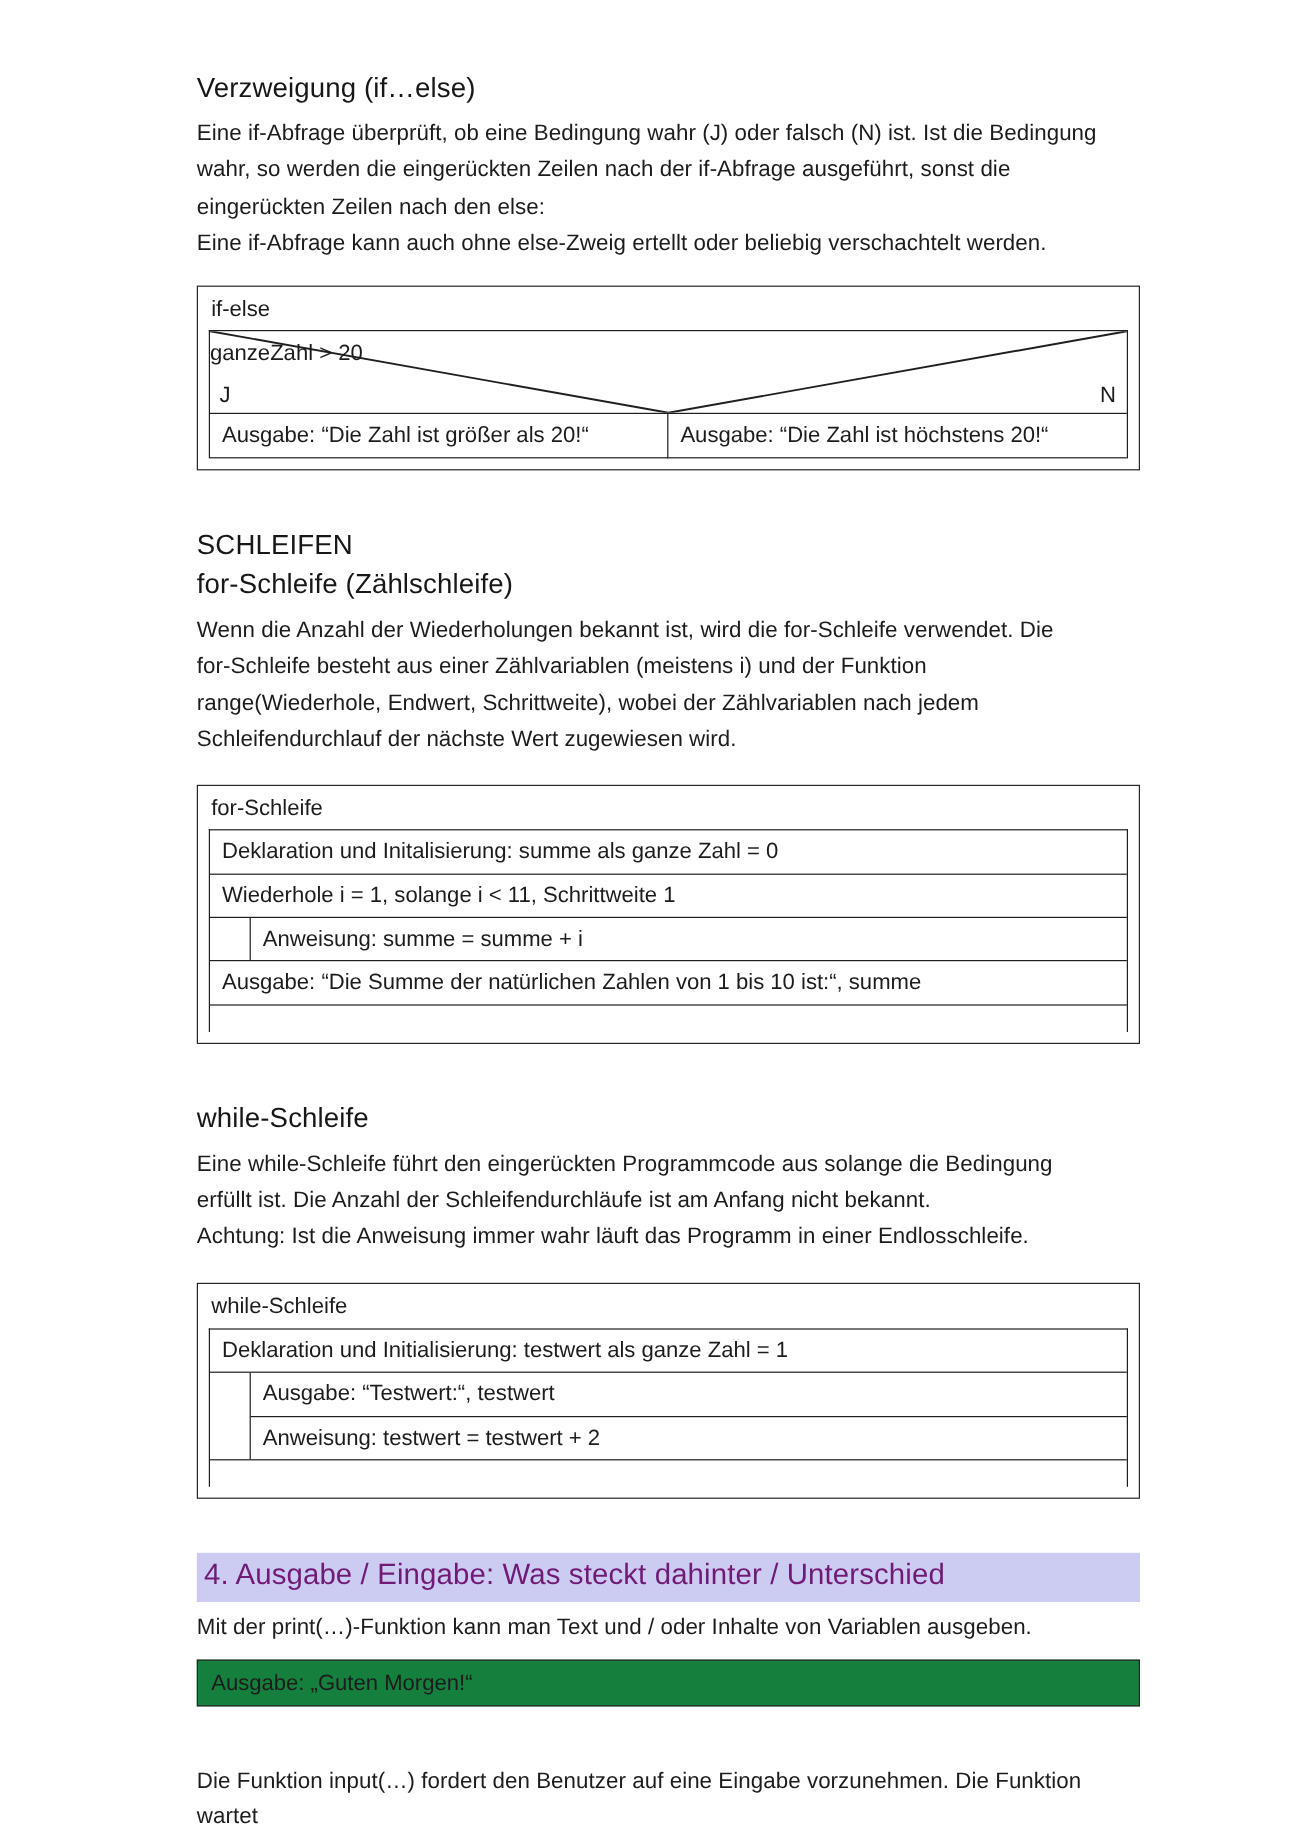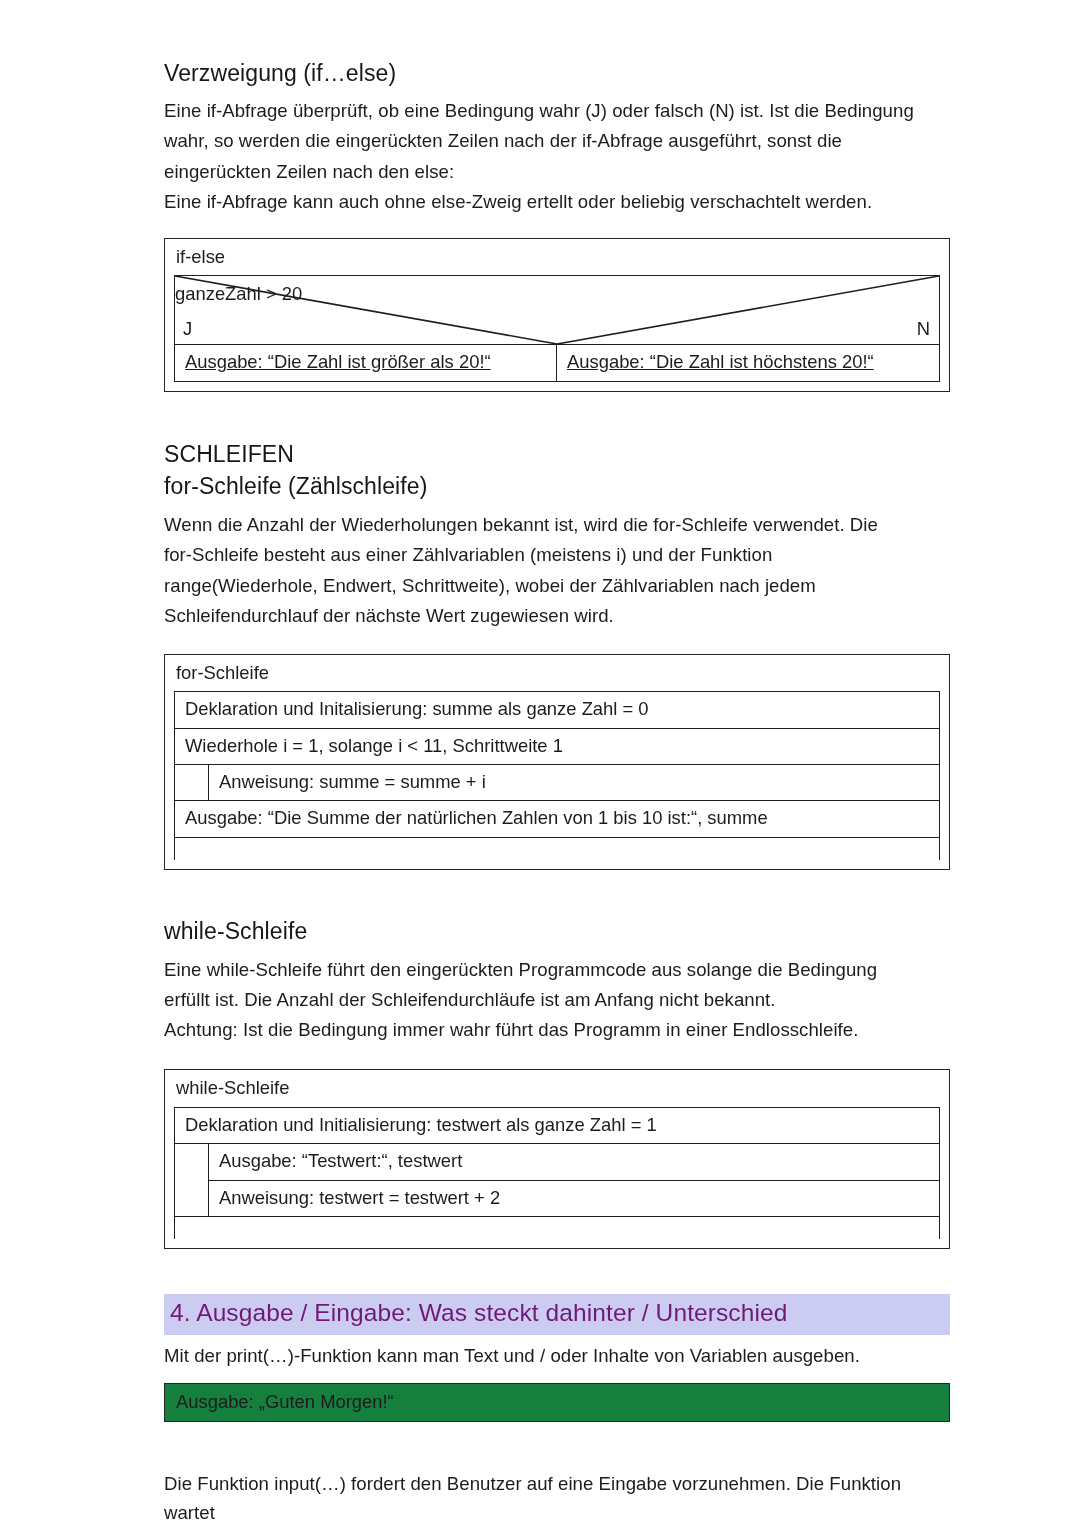--- a/index.html
+++ b/index.html
@@ -128,21 +128,20 @@
     font-size: 18.4px;
     line-height: 1;
     color: #1c1c1c;
     z-index: 2;
   }
   .branch-j { left: 8px; }
   .branch-n { right: 9px; }
 
   .branch-cells {
     display: flex;
-    text-decoration: underline;
   }
   .branch-cells > .branch-cell {
     flex: 0 0 50%;
     font-size: 18.4px;
     line-height: 1;
     padding: 8px 0 9px 10px;
     color: #1c1c1c;
     border-bottom: 1.5px solid #1f1f1f;
     white-space: nowrap;
     overflow: hidden;
@@ -240,21 +239,21 @@
 
   <div style="height:46px"></div>
 
   <h1 class="sub-heading">while-Schleife</h1>
 
   <div style="height:9px"></div>
 
   <p class="body-text">
     <span>Eine while-Schleife führt den eingerückten Programmcode aus solange die Bedingung</span><br>
     <span>erfüllt ist. Die Anzahl der Schleifendurchläufe ist am Anfang nicht bekannt.</span><br>
-    <span>Achtung: Ist die Bedingung immer wahr führt das Programm in einer Endlosschleife.</span>
+    <span>Achtung: Ist die Anweisung immer wahr läuft das Programm in einer Endlosschleife.</span>
   </p>
 
   <div style="height:24px"></div>
 
   <div class="struct">
     <div class="struct-title">while-Schleife</div>
     <div class="struct-body">
       <div class="struct-row">Deklaration und Initialisierung: testwert als ganze Zahl = 1</div>
       <div class="struct-nest">
         <div class="struct-inner">

